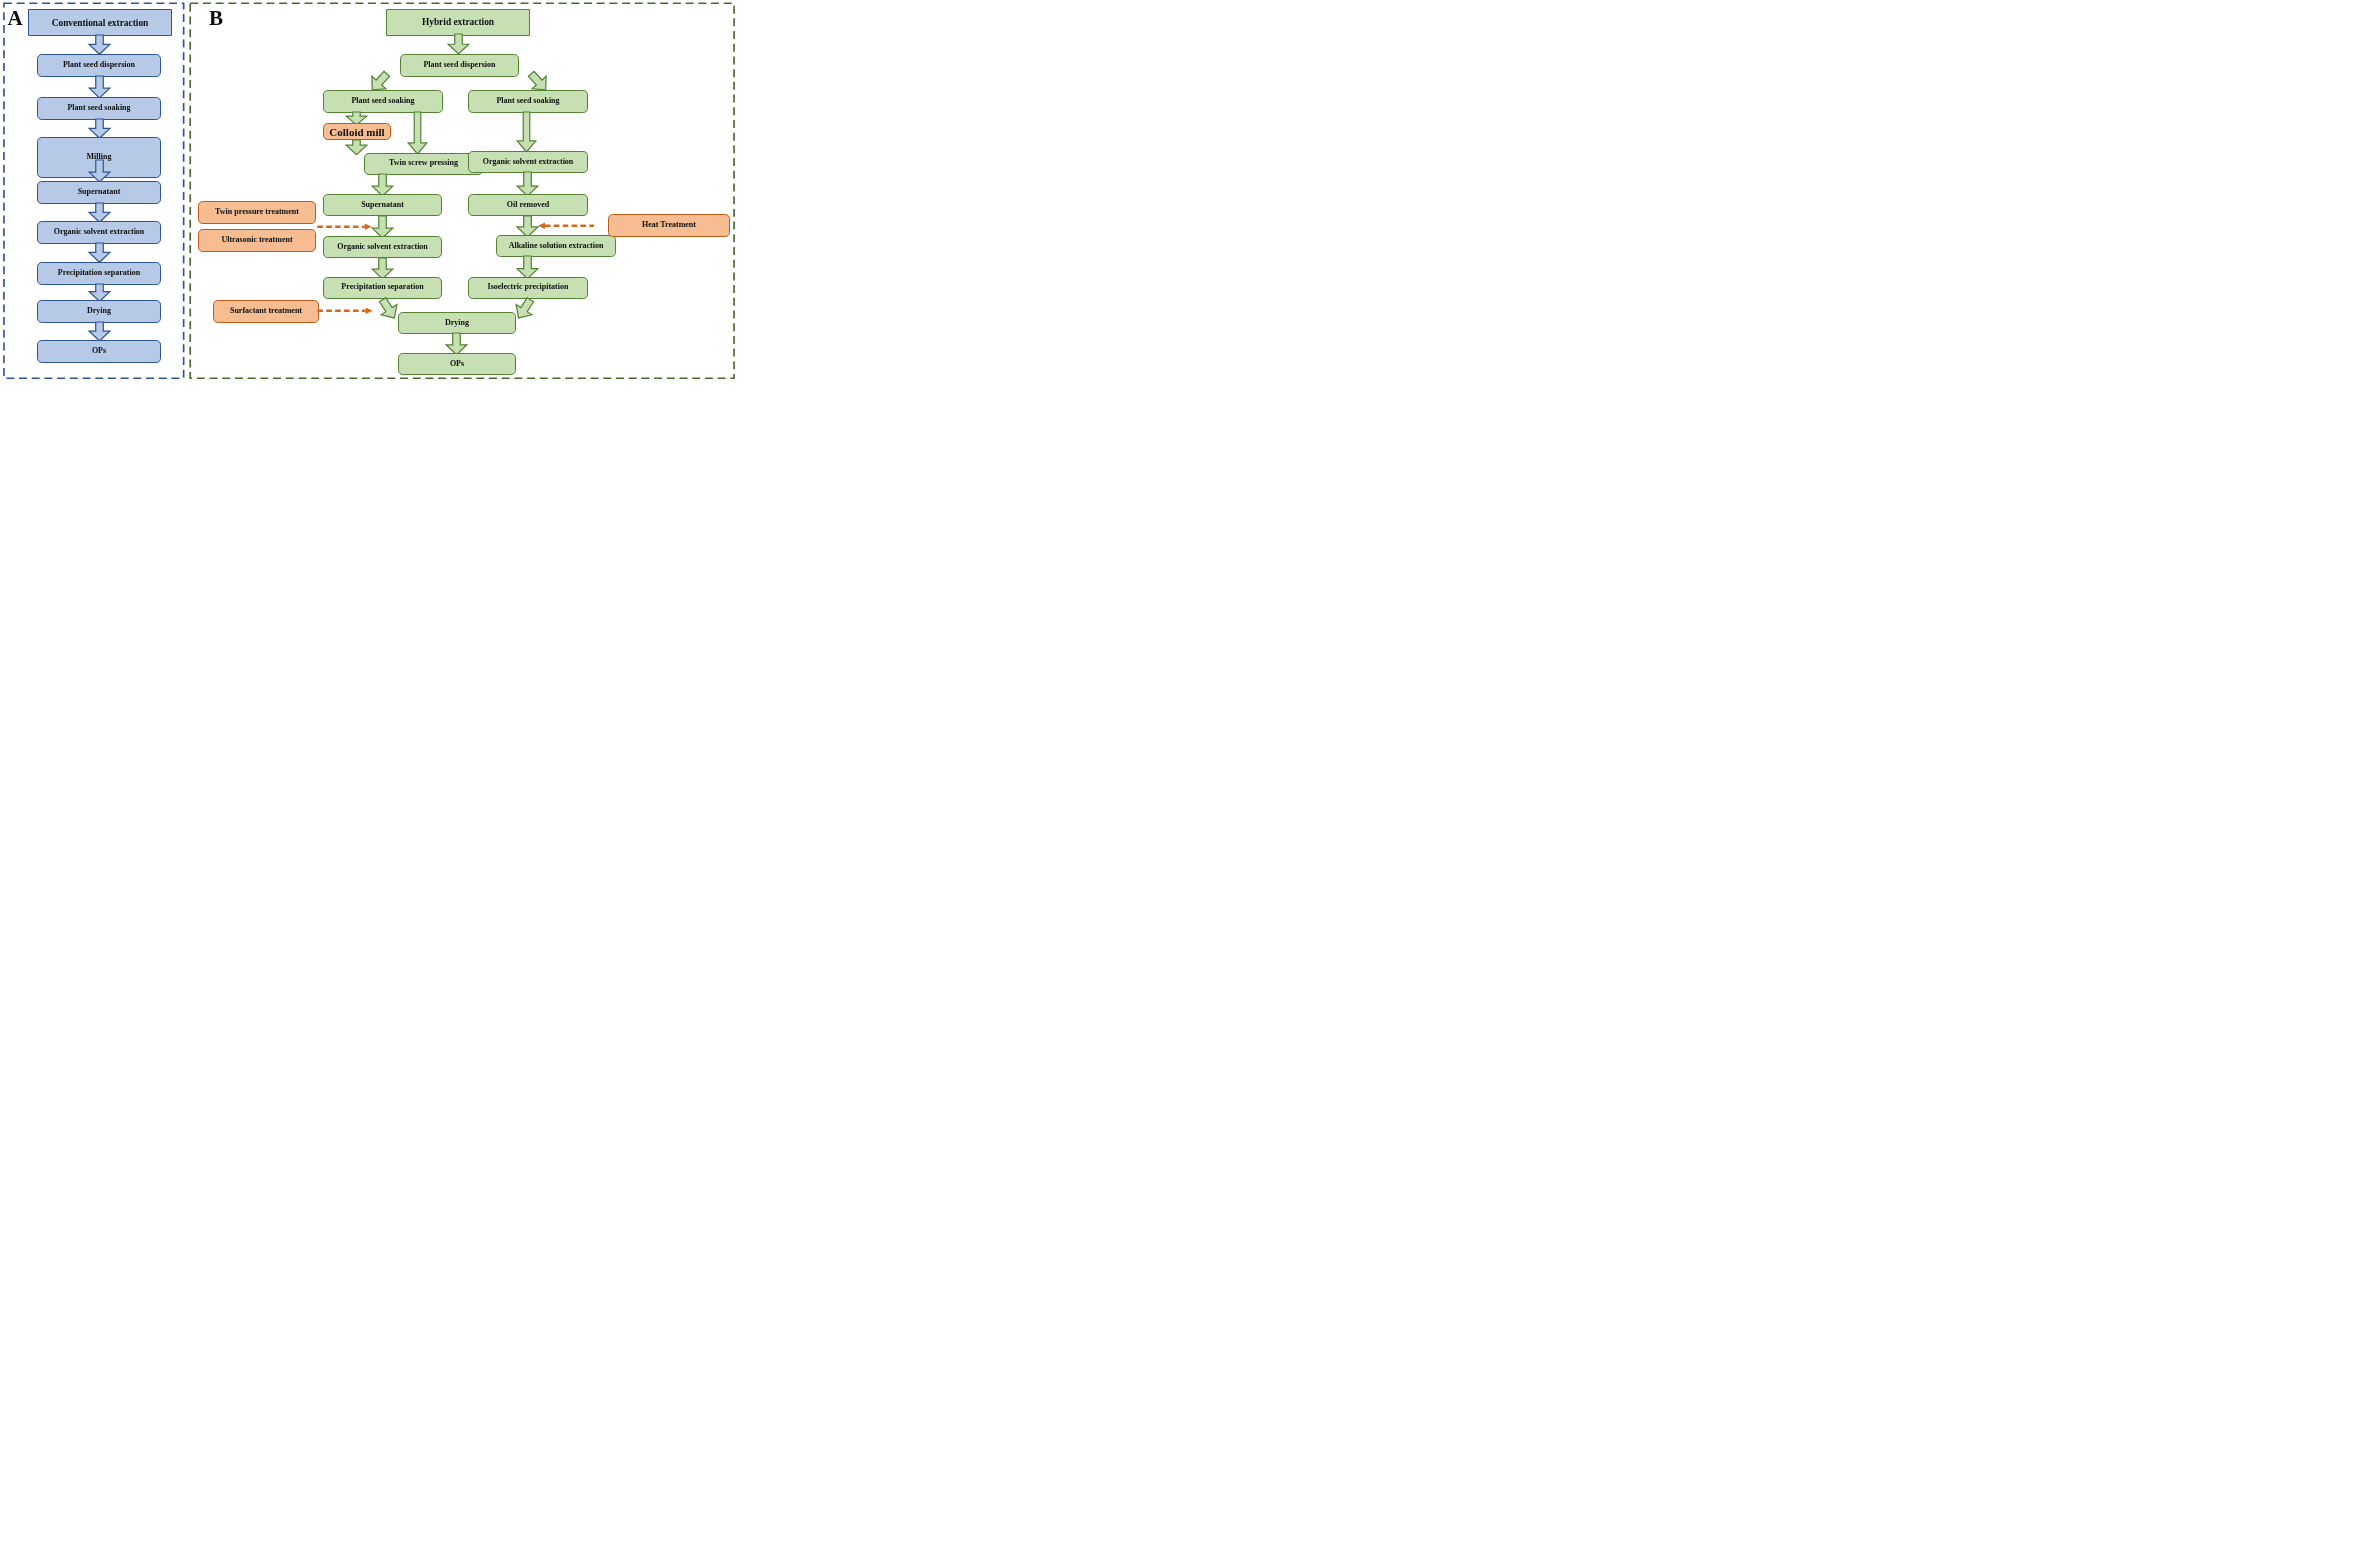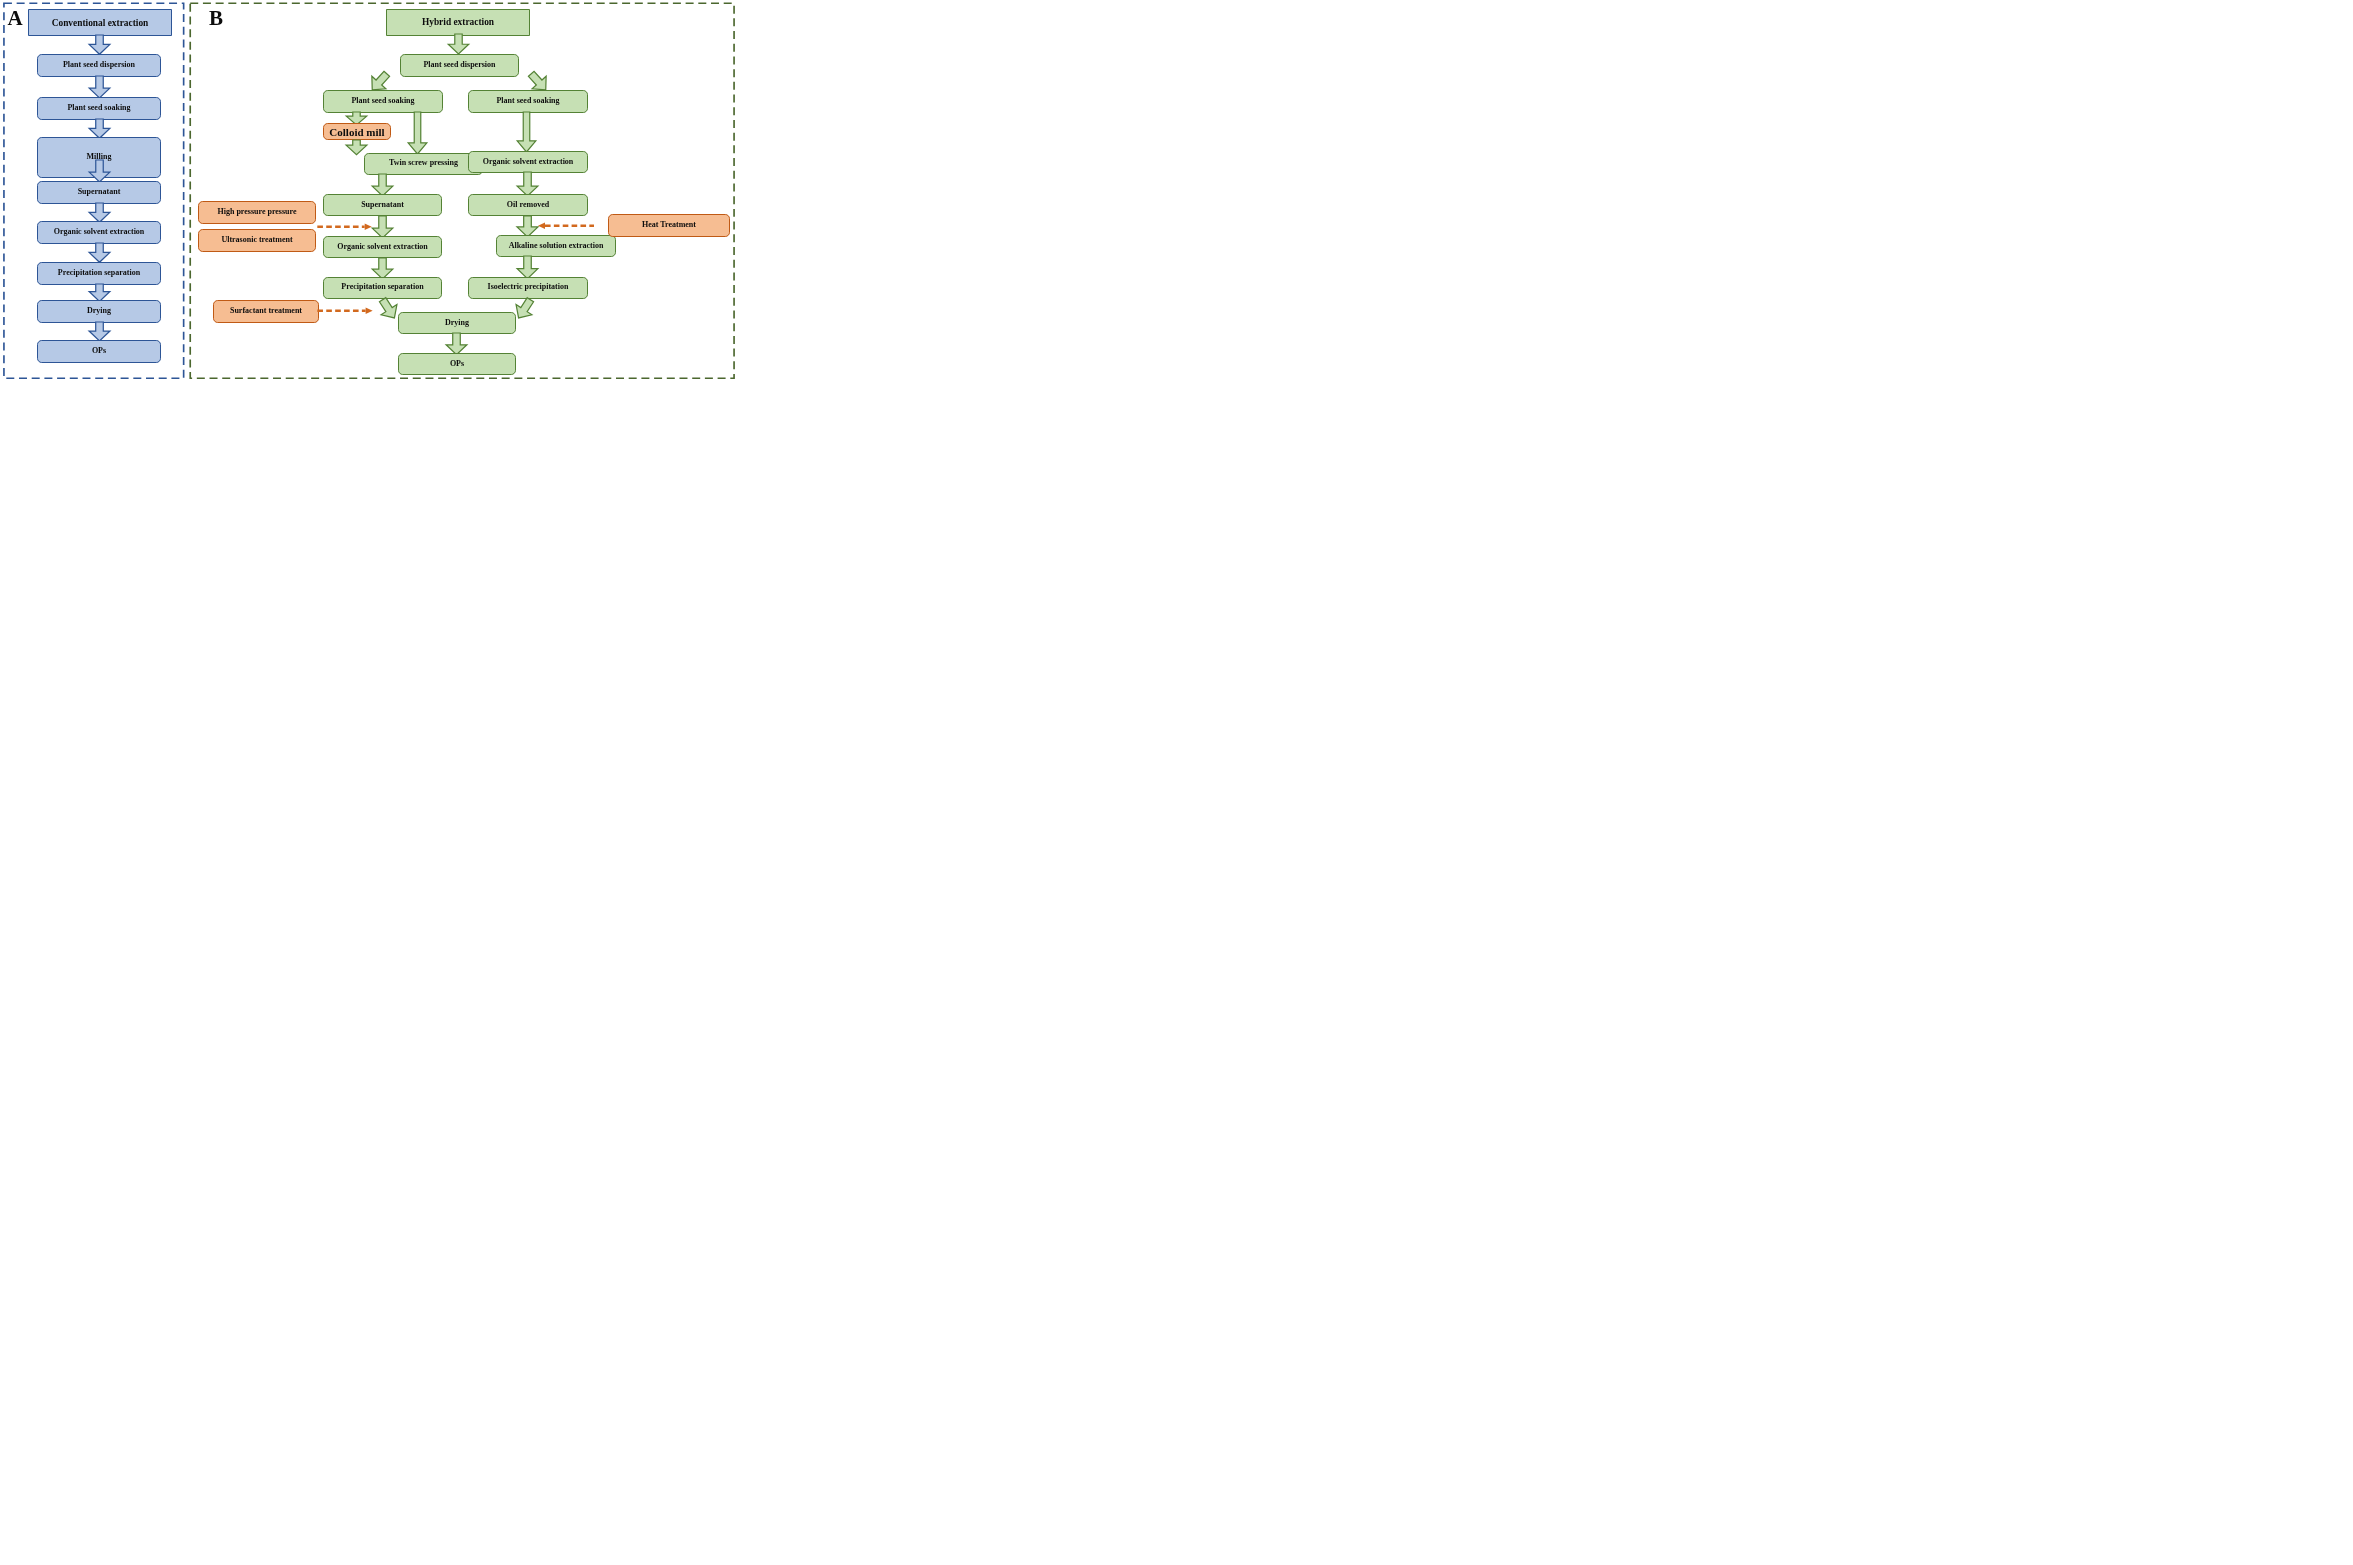--- a/index.html
+++ b/index.html
@@ -165,21 +165,21 @@
   <svg class="barrow green-arrow" style="left:515px;top:298px;transform:rotate(33deg);" viewBox="0 0 40 46" width="19" height="21.7">
       <polygon points="12,0 28,0 28,25 40,25 20,46 0,25 12,25"></polygon>
     </svg>
 
   <div class="box green" style="left:398px;top:312px;width:118px;height:22px;">Drying</div>
   <svg class="barrow green-arrow" style="left:446px;top:333px;" viewBox="0 0 44 46" width="21" height="21.7">
       <polygon points="14,0 30,0 30,25 44,25 22,46 0,25 14,25"></polygon>
     </svg>
   <div class="box green" style="left:398px;top:353px;width:118px;height:22px;">OPs</div>
 
-  <div class="box orange" style="left:198px;top:201px;width:118px;height:22.6px;">High pressure pressure</div>
+  <div class="box orange" style="left:198px;top:201px;width:118px;height:22.6px;">Twin pressure treatment</div>
   <div class="box orange" style="left:198px;top:229px;width:118px;height:22.6px;">Ultrasonic treatment</div>
   <div class="box orange" style="left:213px;top:300px;width:106px;height:22.6px;">Surfactant treatment</div>
   <div class="box orange" style="left:608px;top:214px;width:122px;height:23px;">Heat Treatment</div>
 
   <svg class="darrow" style="left:317px;top:223px;" viewBox="0 0 116 16" width="55" height="7.5">
       <line y1="8" y2="8" x1="0" x2="101"></line>
       <polygon points="101,1 116,8 101,15"></polygon>
     </svg>
   <svg class="darrow" style="left:317px;top:307px;" viewBox="0 0 118 16" width="56" height="7.5">
       <line y1="8" y2="8" x1="0" x2="103"></line>

